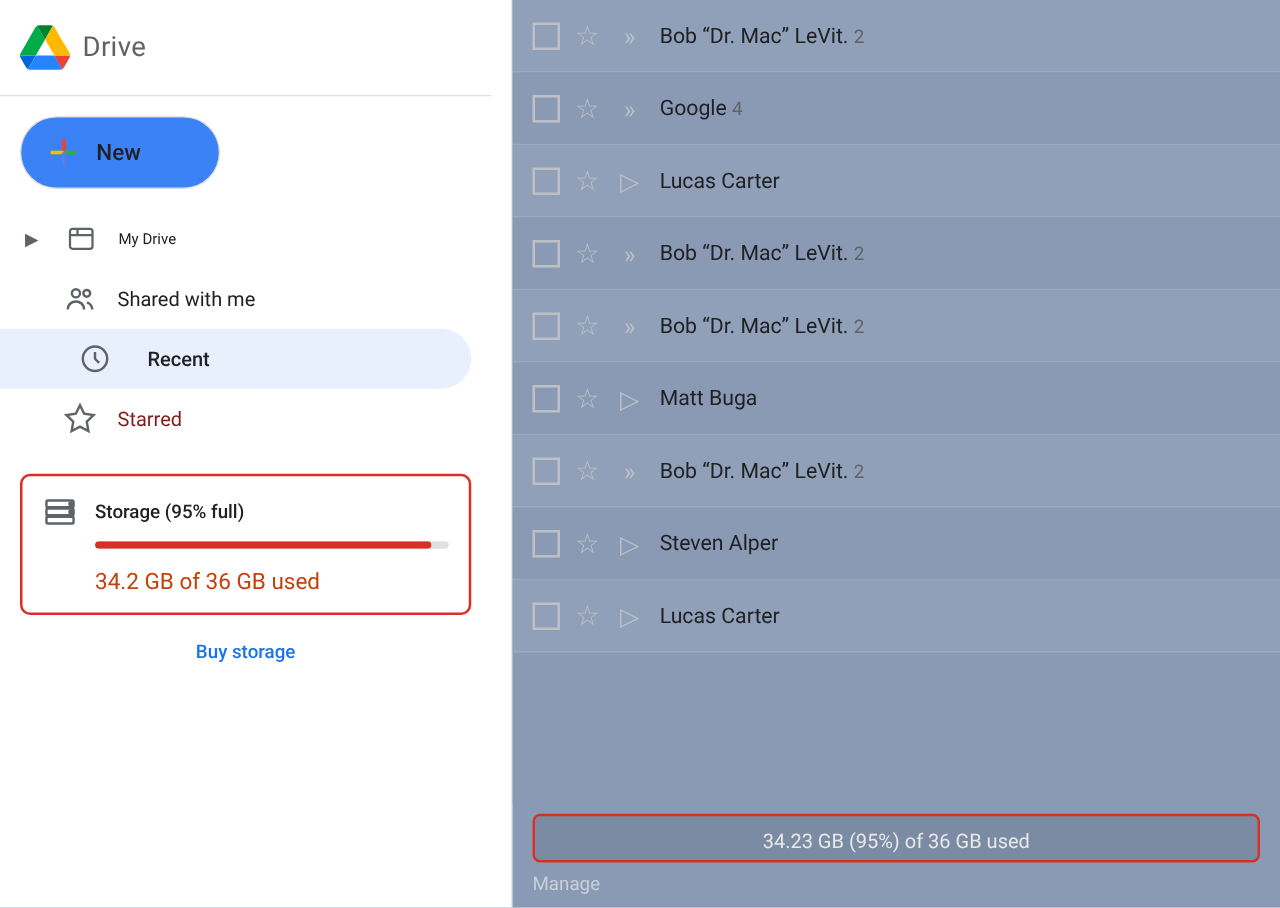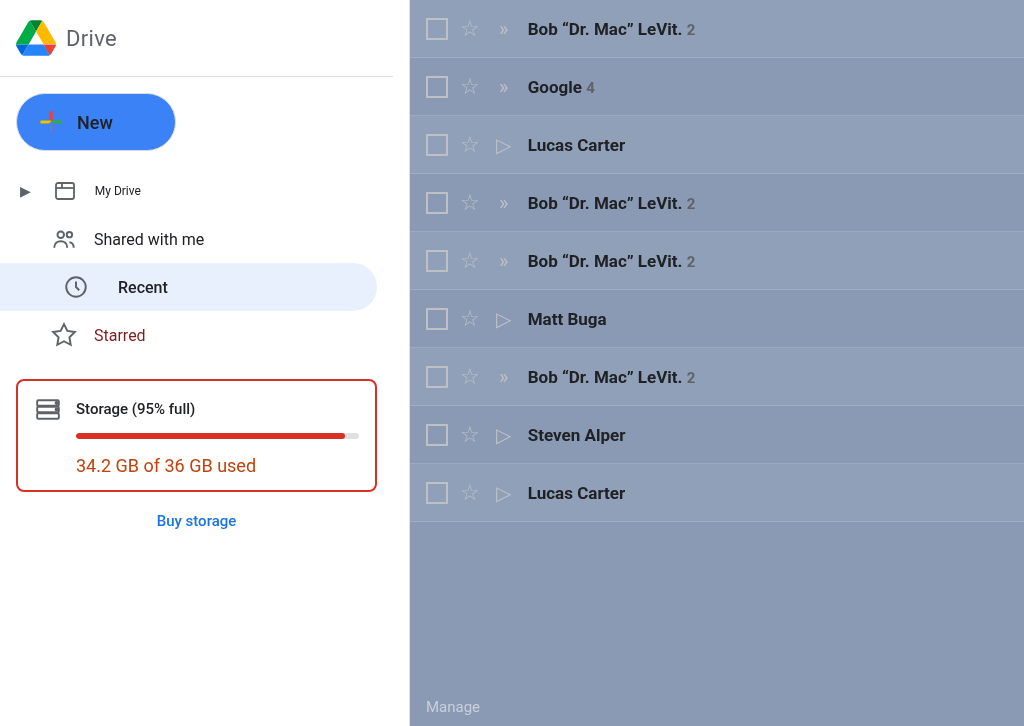--- a/index.html
+++ b/index.html
@@ -200,21 +200,21 @@
       font-size: 20px;
       color: #bdc1c6;
       flex-shrink: 0;
       width: 24px;
       text-align: center;
     }
 
     .file-name {
       font-size: 17px;
       color: #202124;
-      font-weight: 700;
+      font-weight: 400;
       flex: 1;
     }
 
     .file-name .count {
       color: #5f6368;
       font-size: 15px;
     }
 
     
     .storage-footer {
@@ -410,15 +410,18 @@
       <div class="file-checkbox"></div>
       <span class="file-star">☆</span>
       <span class="file-arrow">▷</span>
       <span class="file-name">
         Lucas Carter
       </span>
     </div>
     </div>
 
   <div style="padding: 4px 8px;">
+    <div class="storage-footer">
+      <div class="storage-footer-text">34.23 GB (95%) of 36 GB used</div>
+    </div>
     <span class="manage-link">Manage</span>
   </div>
 </div>
 
 </body></html>

